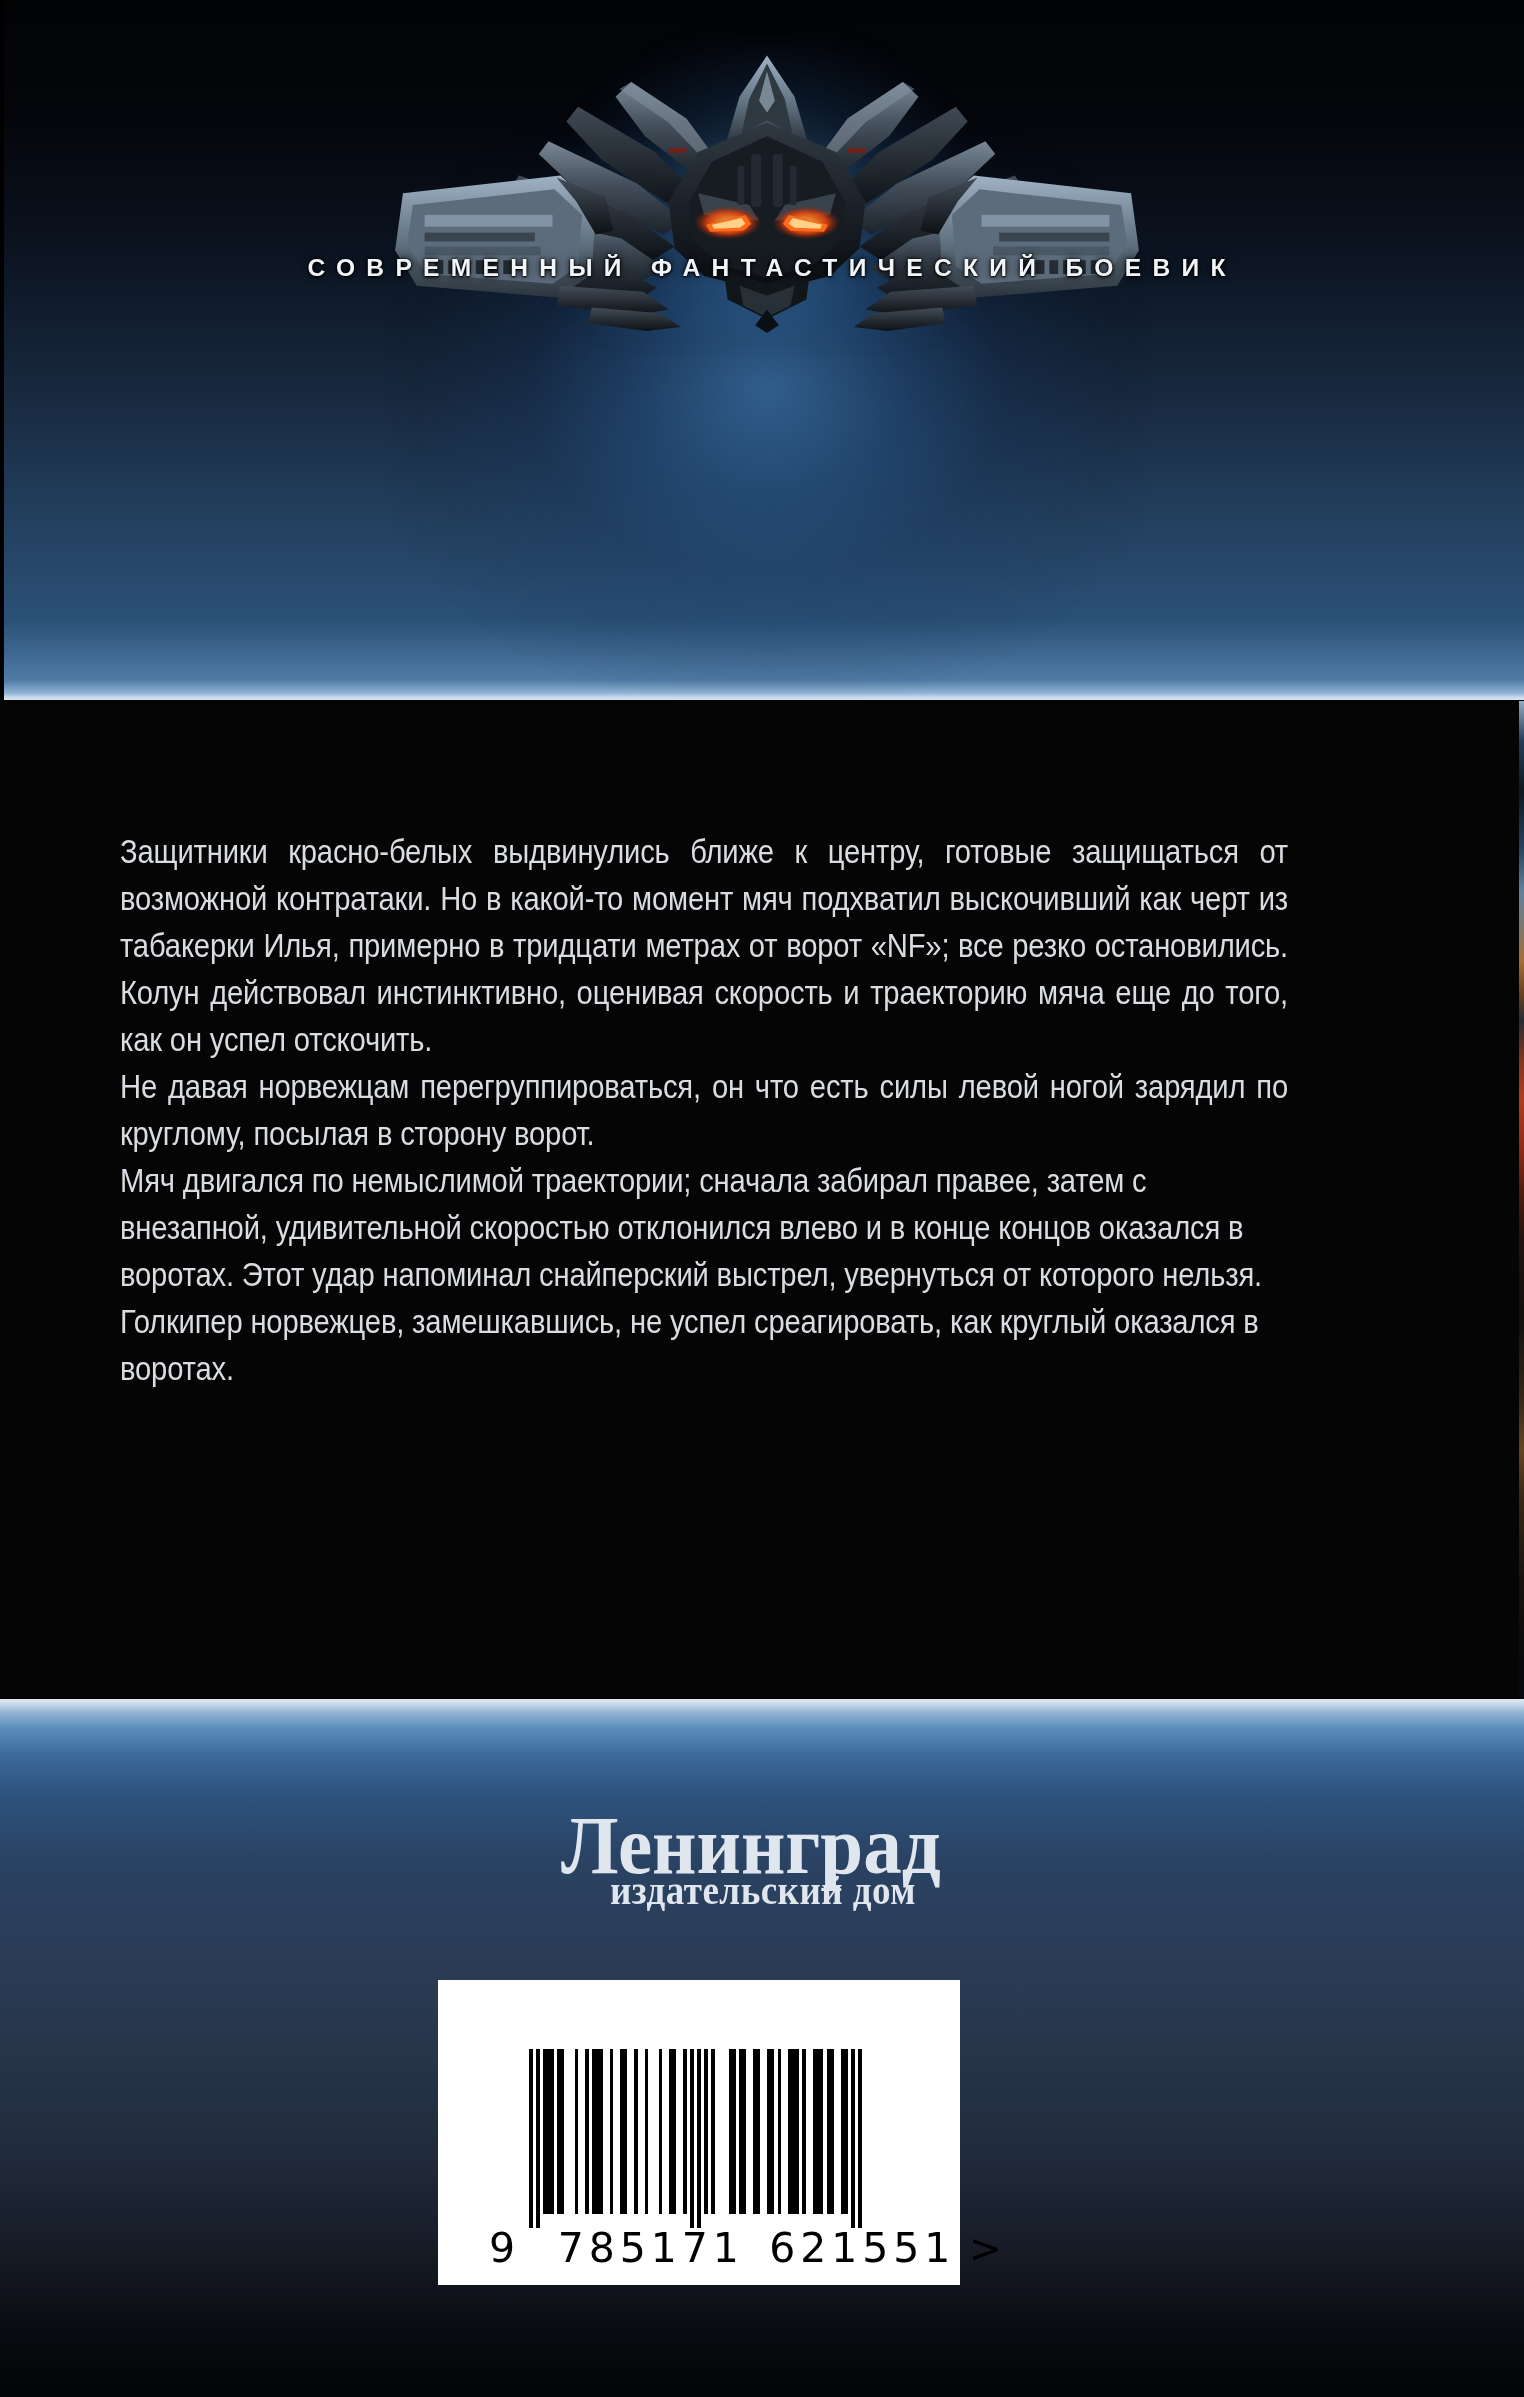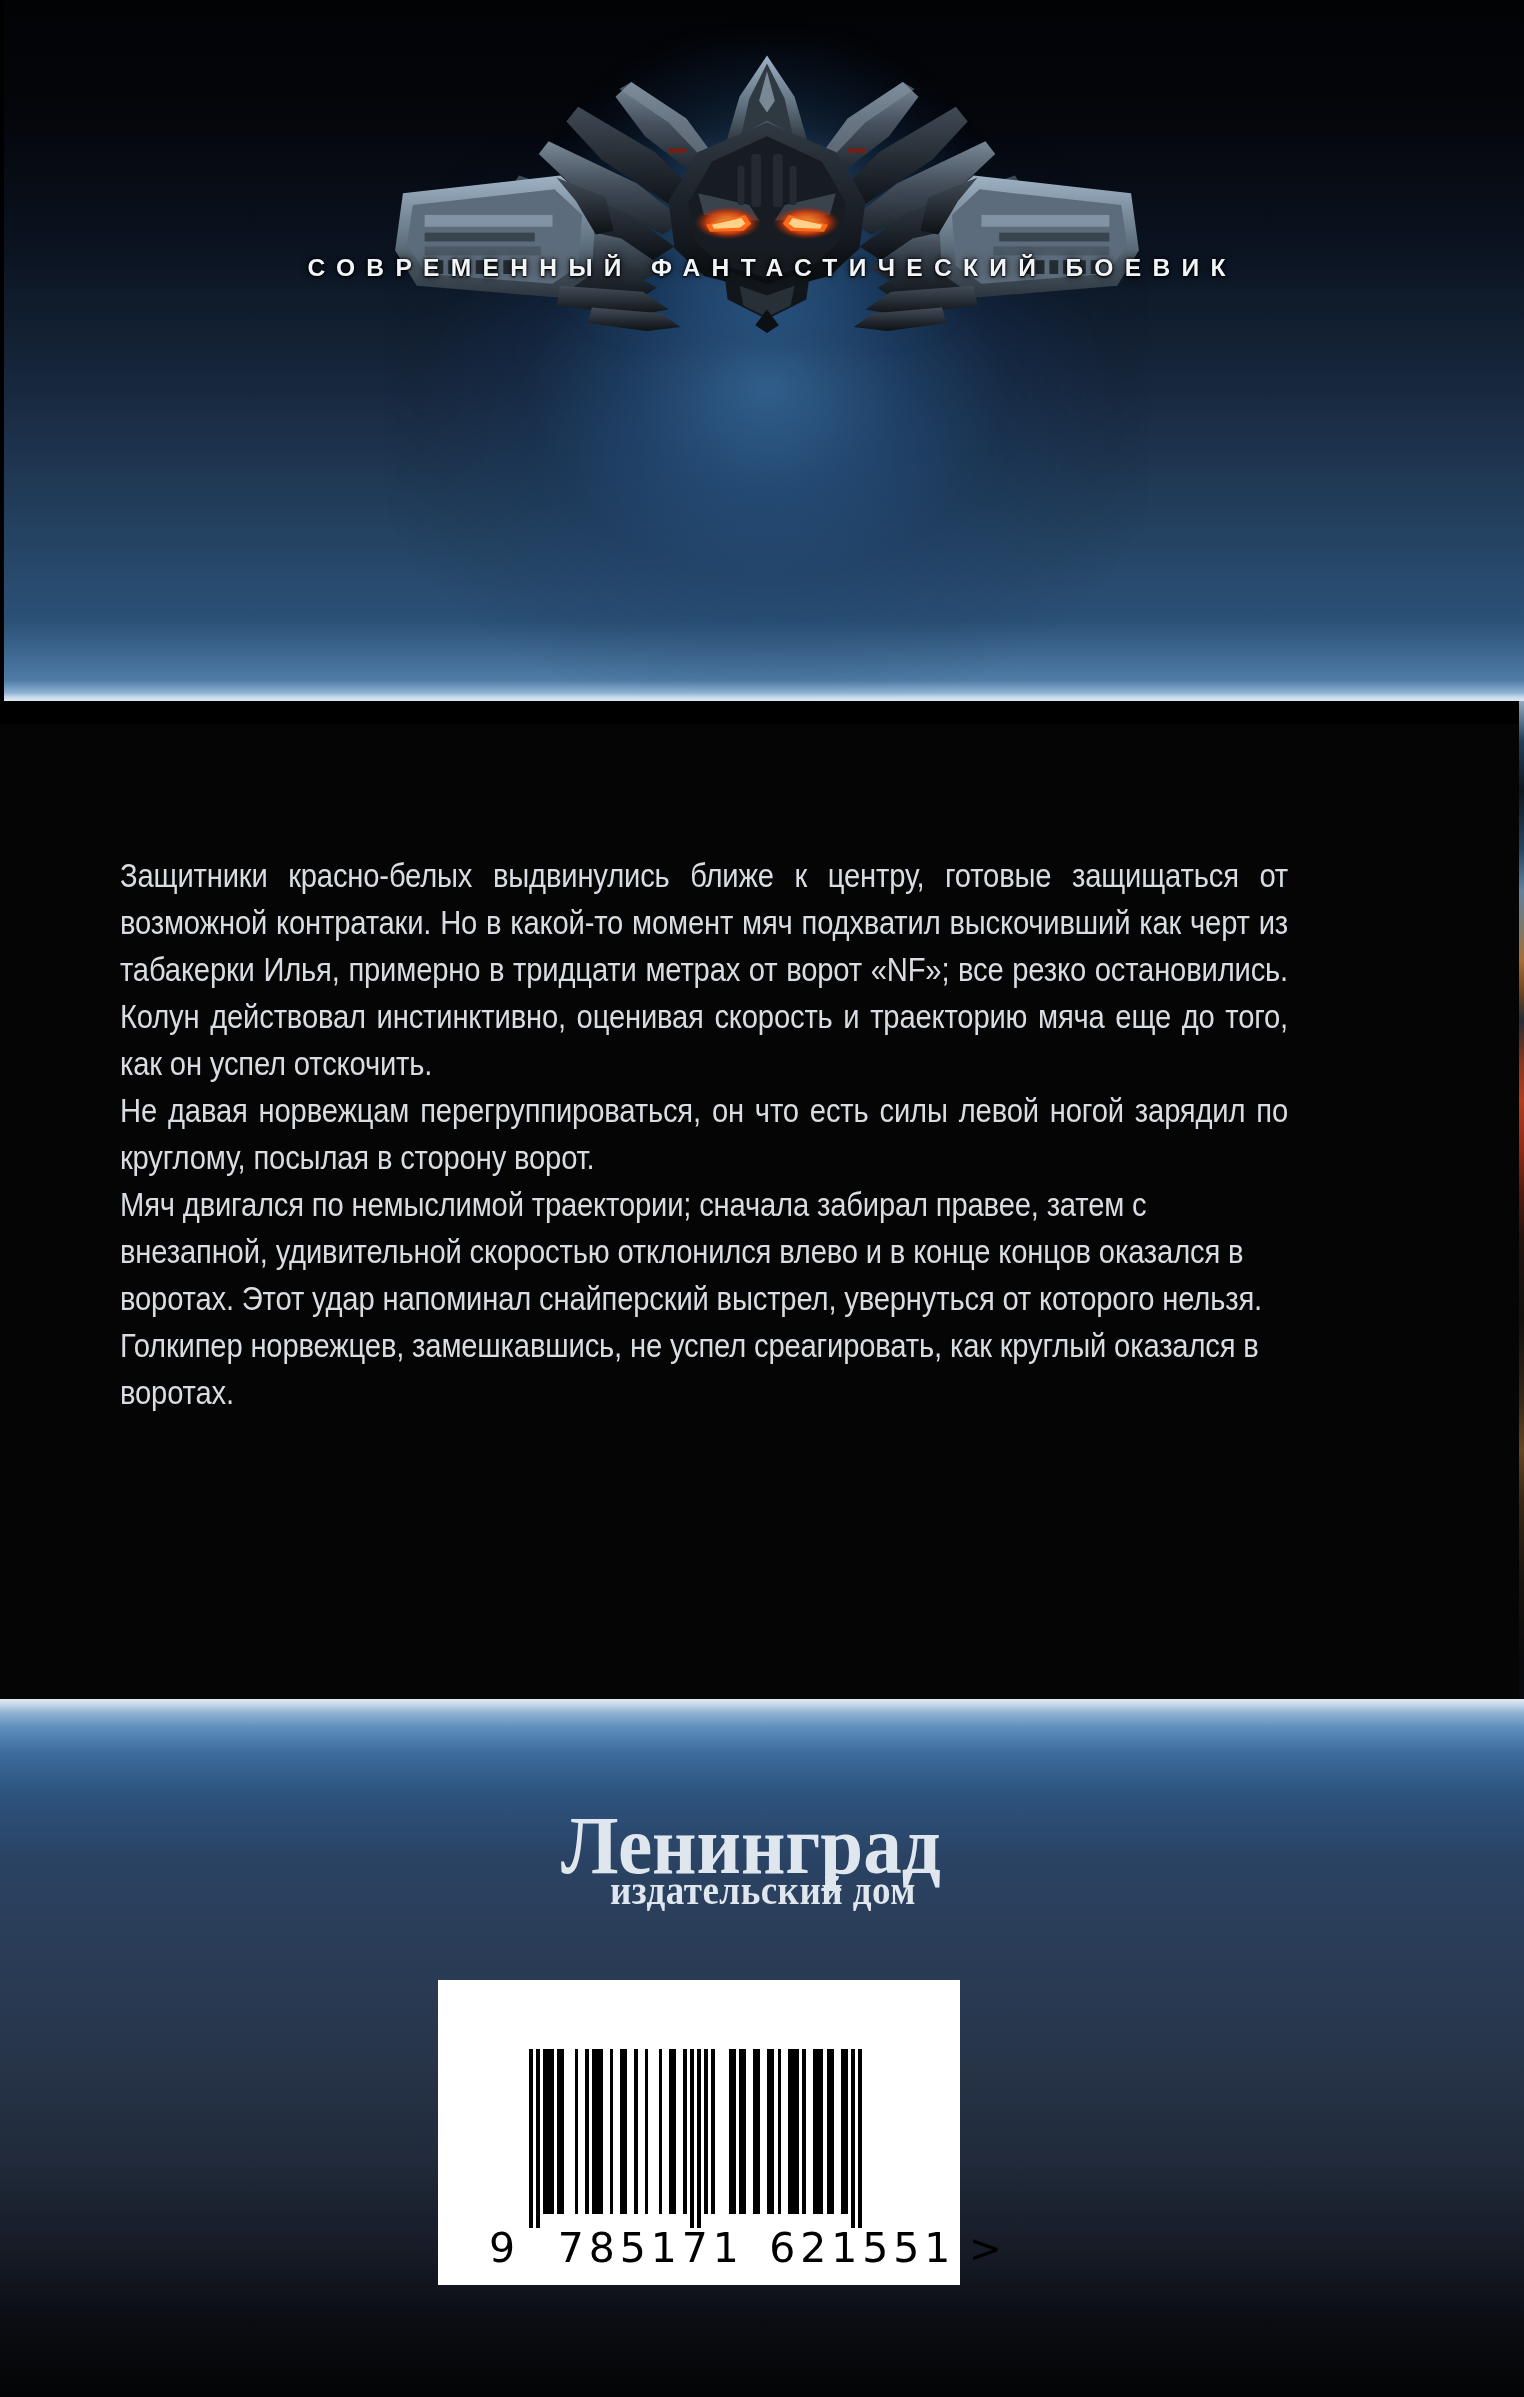--- a/index.html
+++ b/index.html
@@ -96,21 +96,21 @@
       0 0 3px rgba(0,0,0,0.95),
       0 0 8.9px rgba(0,0,0,0.9),
       0 1px 2px rgba(0,0,0,1);
     white-space: nowrap;
     text-indent: 11.3px;
   }
 
   
   .body-band {
     position: absolute;
-    left: 0; top: 724px;
+    left: 0; top: 700px;
     width: 1525px;
     height: 998px;
     background: #050506;
   }
 
   .blurb {
     position: absolute;
     left: 120px;
     top: 128px;
     width: 1168px;

